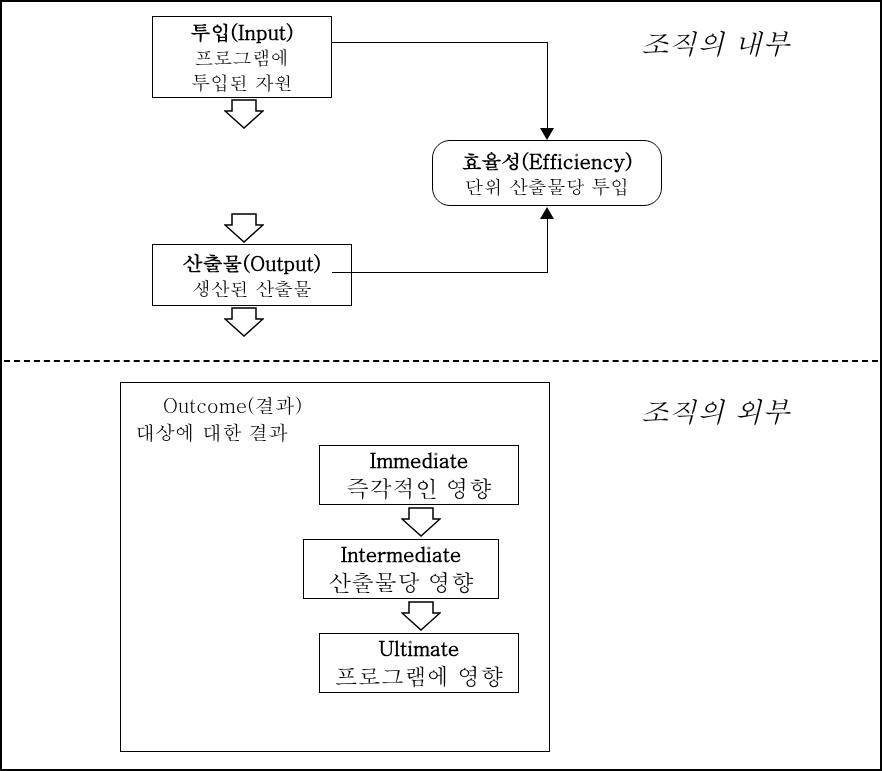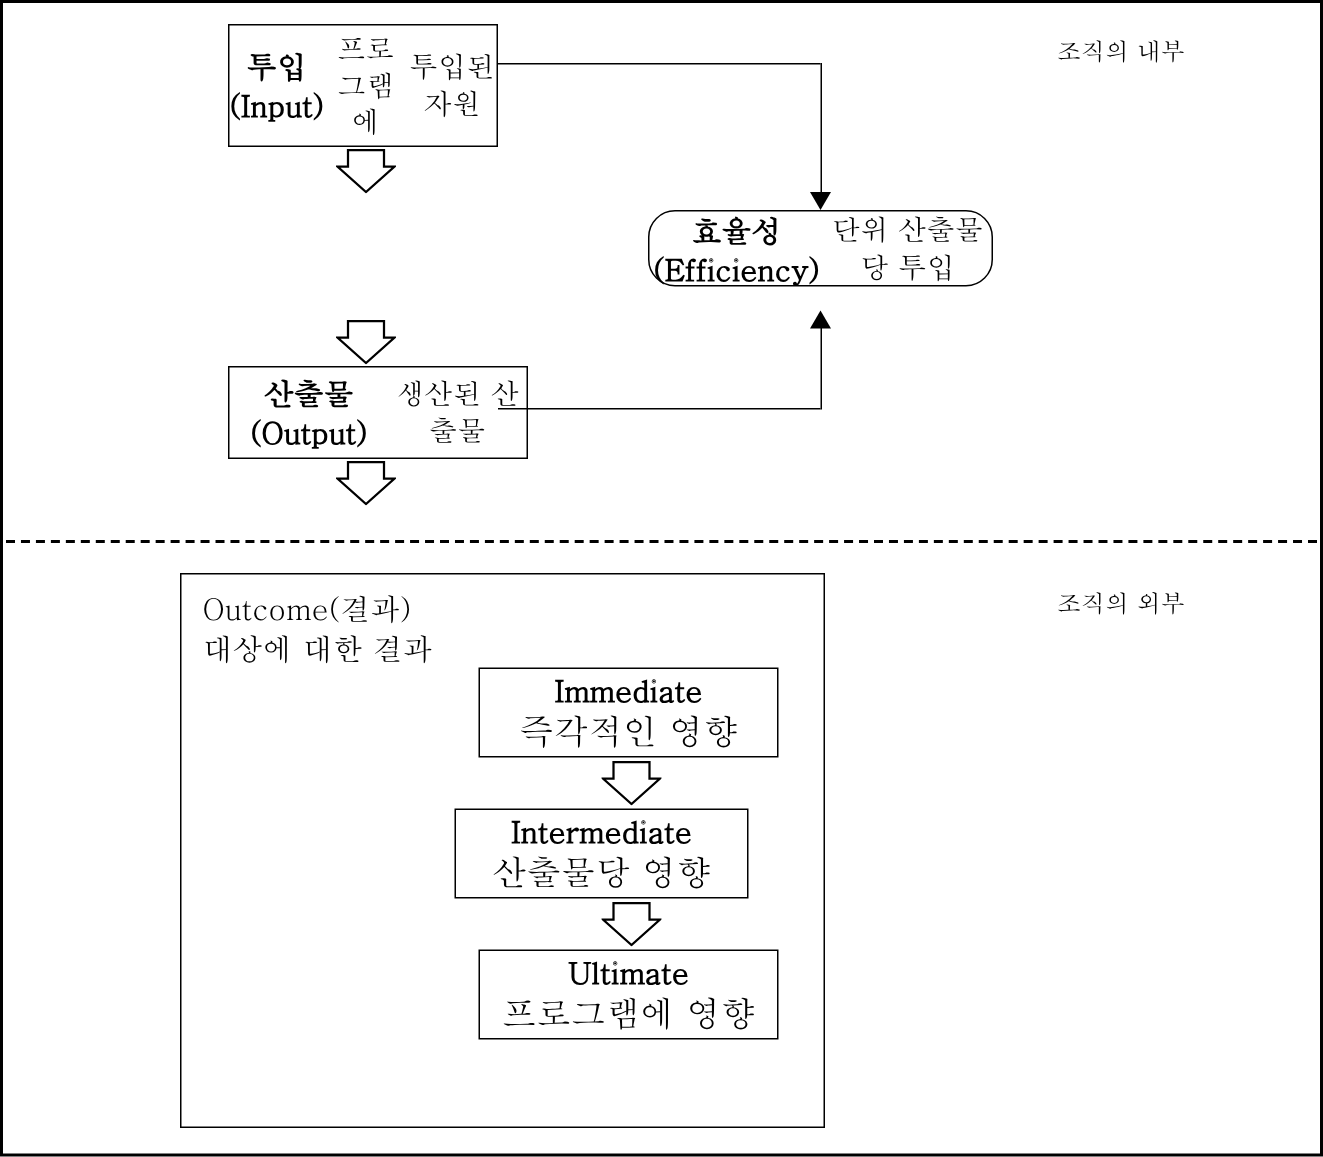--- a/index.html
+++ b/index.html
@@ -13,52 +13,53 @@
     height: 771px;
     border: 2px solid #000;
     background: #fff;
   }
   .box {
     position: absolute;
     border: 1.5px solid #000;
     background: #fff;
     text-align: center;
     display: flex;
-    flex-direction: row;
+    flex-direction: column;
     justify-content: center;
     align-items: center;
     line-height: 1.3;
   }
   .box .title { font-weight: bold; font-size: 20px; }
   .box .sub { font-size: 19px; }
   .rounded { border-radius: 18px; }
   .label {
     position: absolute;
-    font-size: 16px;
+    font-size: 28px;
     font-weight: normal;
+    font-style: italic;
   }
   .dash {
     position: absolute;
     left: 2px;
     right: 2px;
     top: 358px;
     border-top: 2px dashed #000;
   }
   .outcome-frame {
     position: absolute;
     border: 1.5px solid #000;
     background: #fff;
   }
   .outcome-head {
     position: absolute;
     font-size: 20px;
     text-align: left;
     line-height: 1.35;
   }
-  .outcome-head .t { font-weight: normal; font-family: "Batang", serif; }
+  .outcome-head .t { font-weight: normal; font-family: "Batang", serif; margin-left: 28px; }
   .sub-box {
     position: absolute;
     border: 1.5px solid #000;
     text-align: center;
     display: flex;
     flex-direction: column;
     justify-content: center;
     align-items: center;
     line-height: 1.3;
   }
@@ -120,21 +121,21 @@
     <div class="title">산출물(Output)</div>
     <div class="sub">생산된 산출물</div>
   </div>
 
   <div class="down-arrow" style="left:222px; top:305px;">
     <svg width="40" height="30" viewBox="0 0 40 30">
         <polygon points="8,1 32,1 32,12 39,12 20,29 1,12 8,12" fill="#fff" stroke="#000" stroke-width="1.5"></polygon>
       </svg>
   </div>
 
-  <div class="box rounded" style="left:430px; top:138px; width:230px; height:51px;">
+  <div class="box rounded" style="left:430px; top:138px; width:230px; height:66px;">
     <div class="title">효율성(Efficiency)</div>
     <div class="sub">단위 산출물당 투입</div>
   </div>
 
   <div class="hline" style="left:330px; top:40px; width:215px;"></div>
   <div class="vline" style="left:545px; top:40px; height:88px;"></div>
   <div class="arrowhead down" style="left:538px; top:126px;"></div>
 
   <div class="hline" style="left:330px; top:270px; width:215px;"></div>
   <div class="vline" style="left:545px; top:216px; height:55px;"></div>

